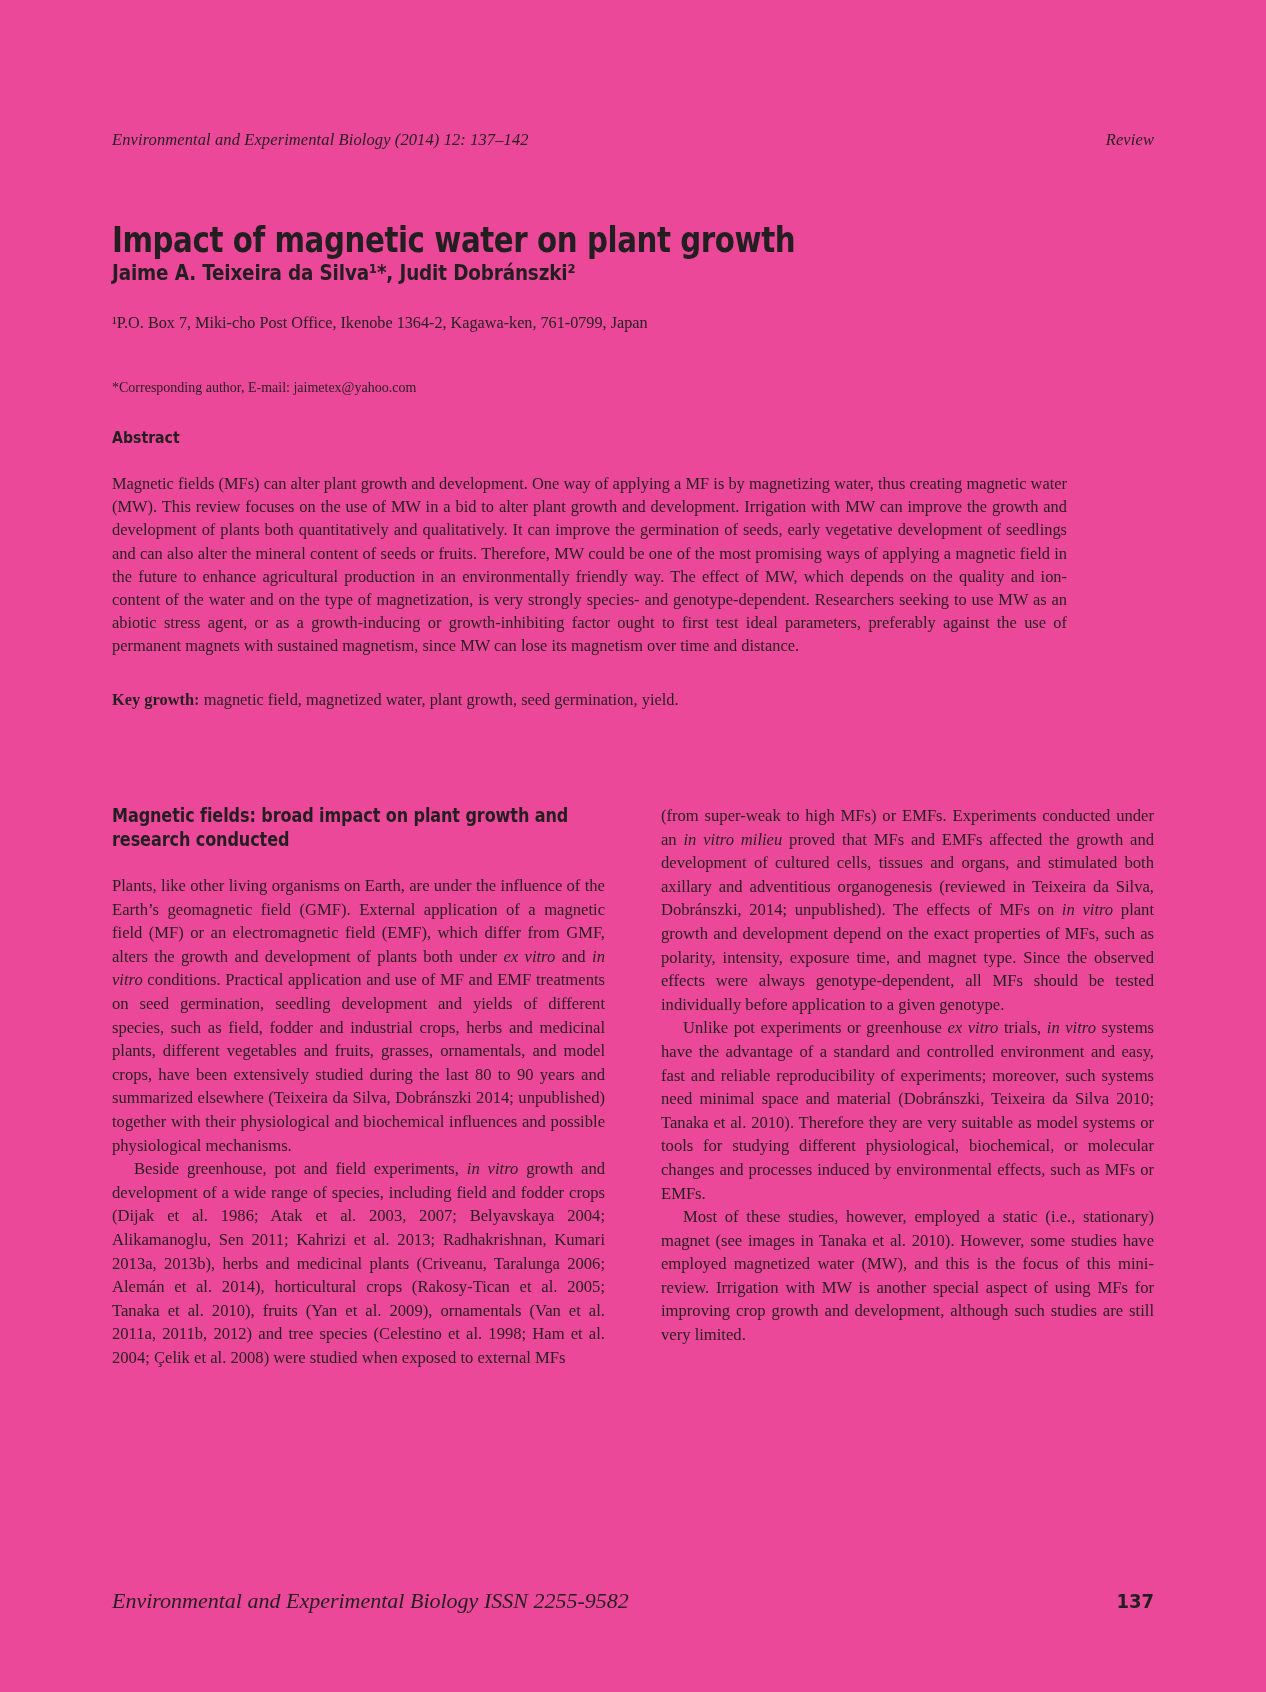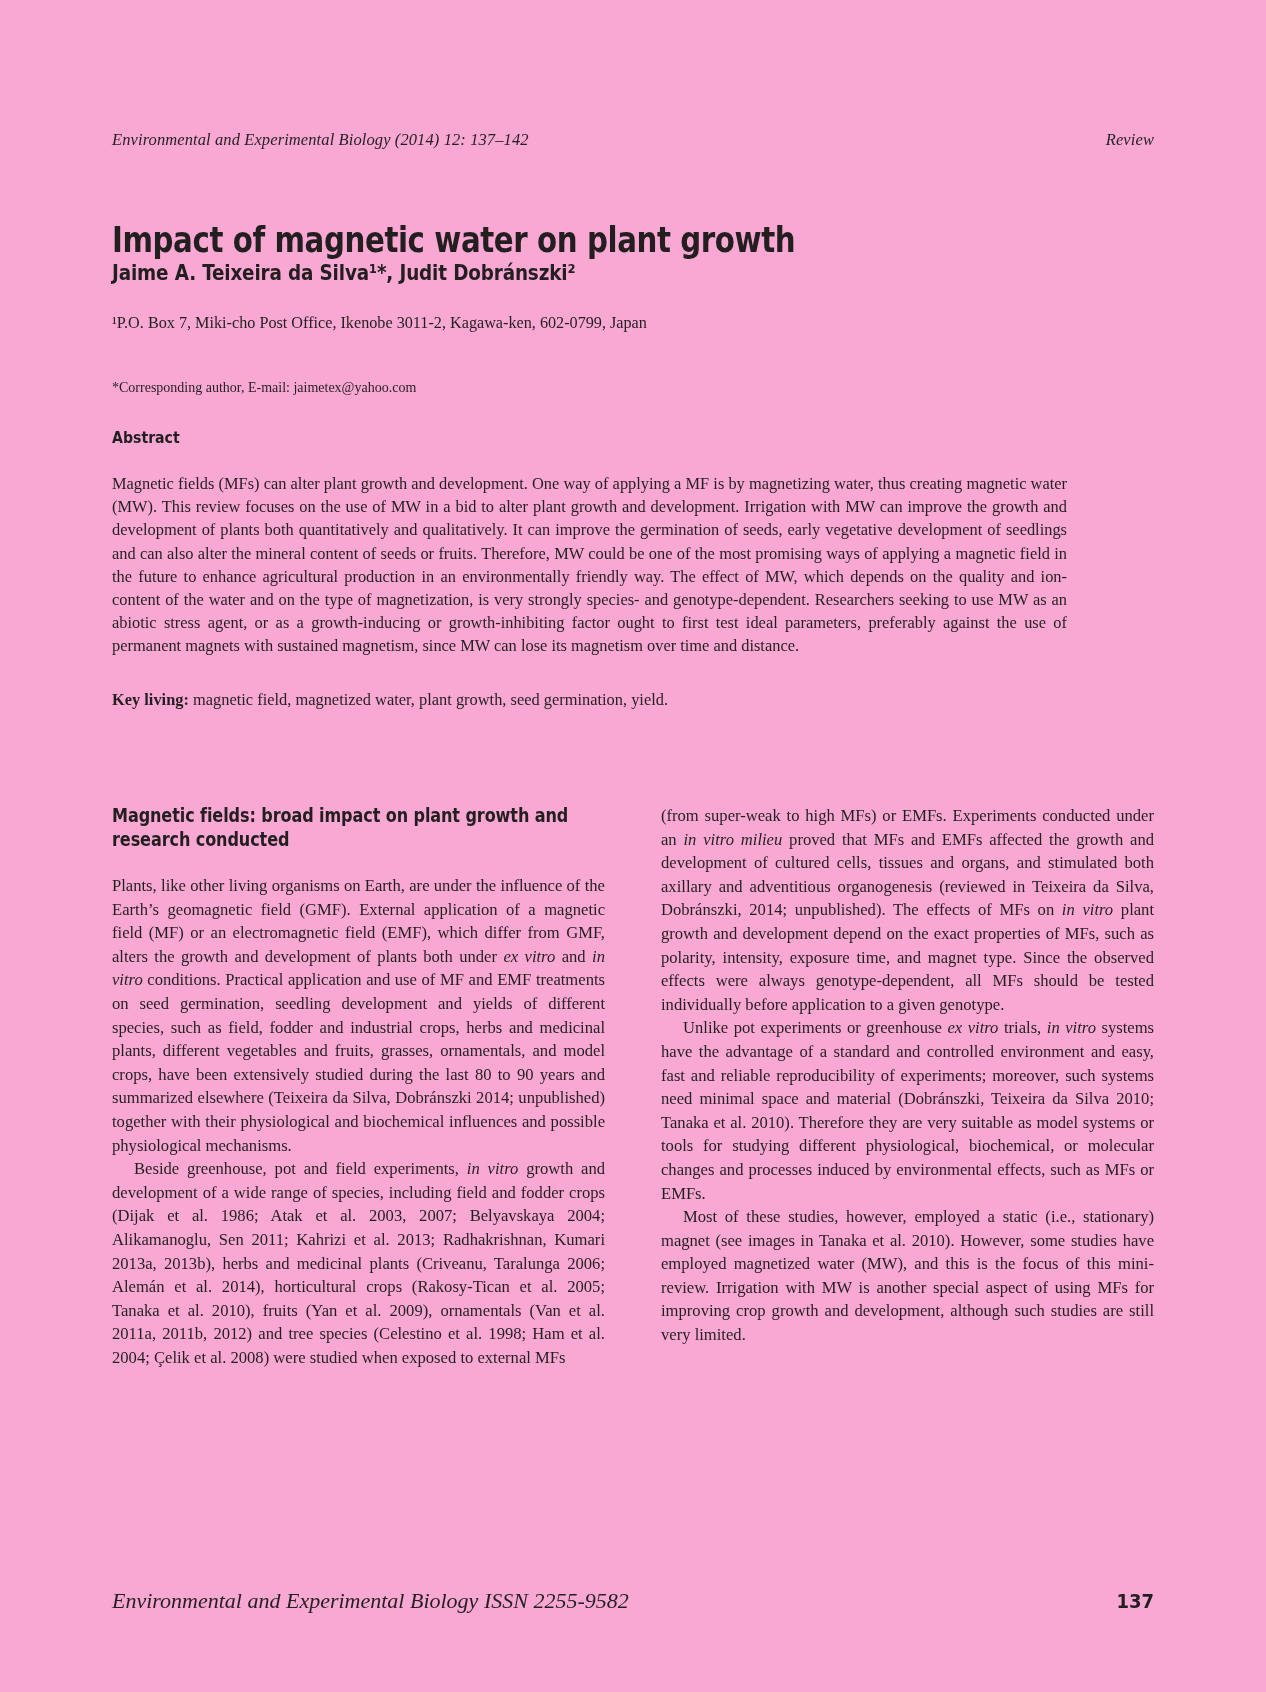--- a/index.html
+++ b/index.html
@@ -5,21 +5,21 @@
   html, body {
     margin: 0;
     padding: 0;
     background: #ffffff;
   }
 
   .page {
     position: relative;
     width: 1266px;
     height: 1692px;
-    background: #f9a8d4;
+    background: #ec4899;
     box-sizing: border-box;
     padding: 0;
     overflow: hidden;
   }
 
   .content {
     position: absolute;
     left: 112px;
     top: 0;
     width: 1042px;
@@ -208,32 +208,32 @@
       <span>Review</span>
     </div>
 
     <h1 class="title">Impact of magnetic water on plant growth</h1>
 
     <div class="authors">
       <span>Jaime A. Teixeira da Silva¹*, Judit Dobránszki²</span>
     </div>
 
     <div class="affiliations">
-      <div>¹P.O. Box 7, Miki-cho Post Office, Ikenobe 3011-2, Kagawa-ken, 602-0799, Japan</div>
+      <div>¹P.O. Box 7, Miki-cho Post Office, Ikenobe 1364-2, Kagawa-ken, 761-0799, Japan</div>
     </div>
 
     <div class="corresponding">*Corresponding author, E-mail: jaimetex@yahoo.com</div>
 
     <div class="abstract-head">Abstract</div>
 
     <div class="abstract-body">Magnetic fields (MFs) can alter plant growth and development. One way of applying a MF is by magnetizing water, thus creating magnetic water (MW). This review focuses on the use of MW in a bid to alter plant growth and development. Irrigation with MW can improve the growth and development of plants both quantitatively and qualitatively. It can improve the germination of seeds, early vegetative development of seedlings and can also alter the mineral content of seeds or fruits. Therefore, MW could be one of the most promising ways of applying a magnetic field in the future to enhance agricultural production in an environmentally friendly way. The effect of MW, which depends on the quality and ion-content of the water and on the type of magnetization, is very strongly species- and genotype-dependent. Researchers seeking to use MW as an abiotic stress agent, or as a growth-inducing or growth-inhibiting factor ought to first test ideal parameters, preferably against the use of permanent magnets with sustained magnetism, since MW can lose its magnetism over time and distance.</div>
 
     <div class="keywords-block">
       <div>
-        <b>Key living:</b><span> magnetic field, magnetized water, plant growth, seed germination, yield.</span>
+        <b>Key growth:</b><span> magnetic field, magnetized water, plant growth, seed germination, yield.</span>
       </div>
     </div>
 
     <div class="columns">
 
       <div class="col">
         <h2 class="sec-head">Magnetic fields: broad impact on plant growth and research conducted</h2>
 
         <p><span>Plants, like other living organisms on Earth, are under the influence of the Earth’s geomagnetic field (GMF). External application of a magnetic field (MF) or an electromagnetic field (EMF), which differ from GMF, alters the growth and development of plants both under </span><i>ex vitro</i><span> and </span><i>in vitro</i><span> conditions. Practical application and use of MF and EMF treatments on seed germination, seedling development and yields of different species, such as field, fodder and industrial crops, herbs and medicinal plants, different vegetables and fruits, grasses, ornamentals, and model crops, have been extensively studied during the last 80 to 90 years and summarized elsewhere (Teixeira da Silva, Dobránszki 2014; unpublished) together with their physiological and biochemical influences and possible physiological mechanisms.</span></p>
 

